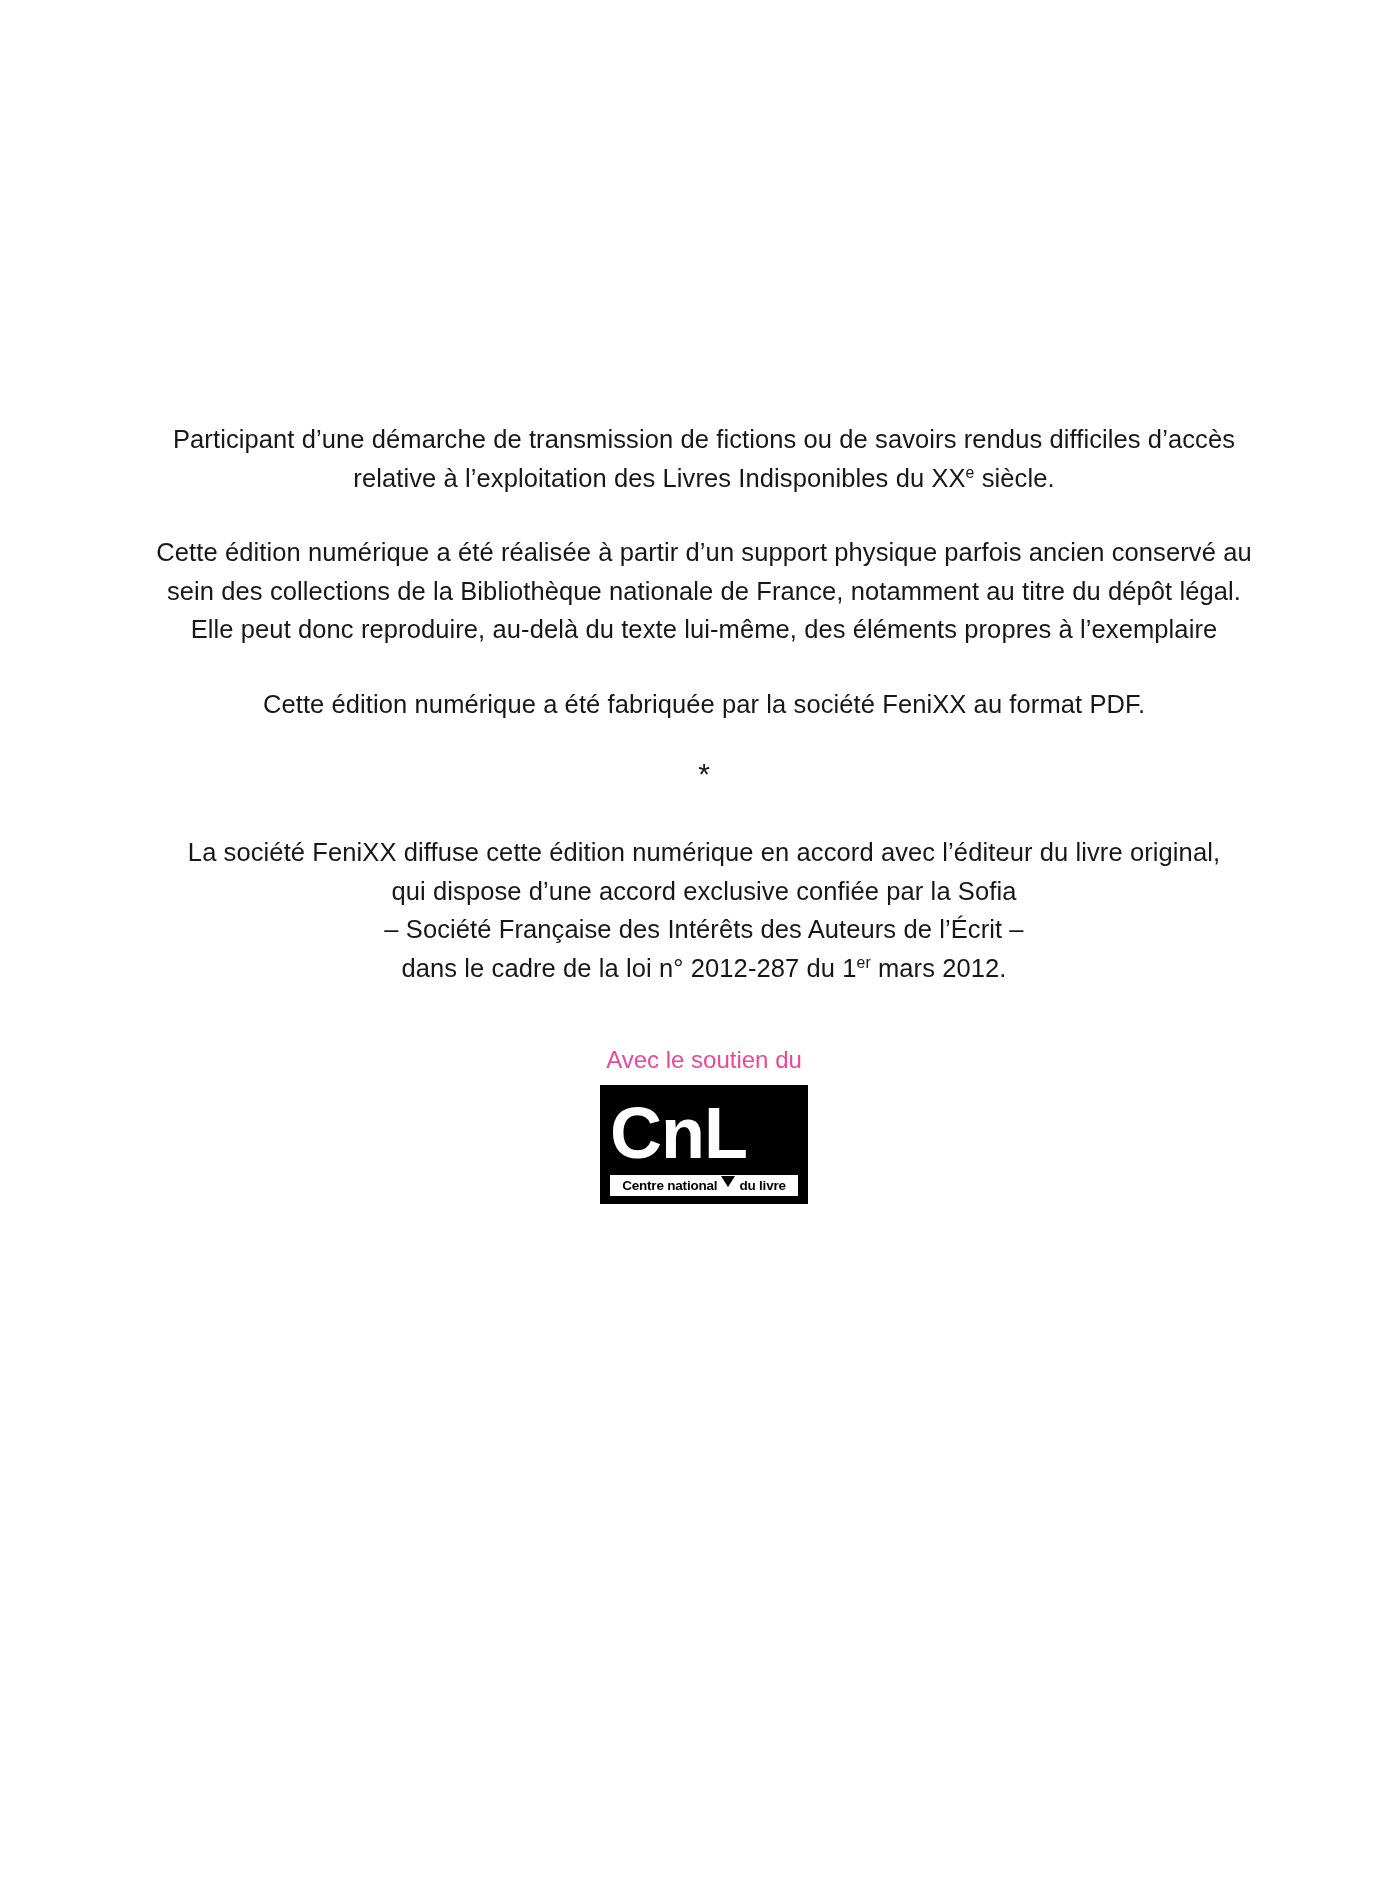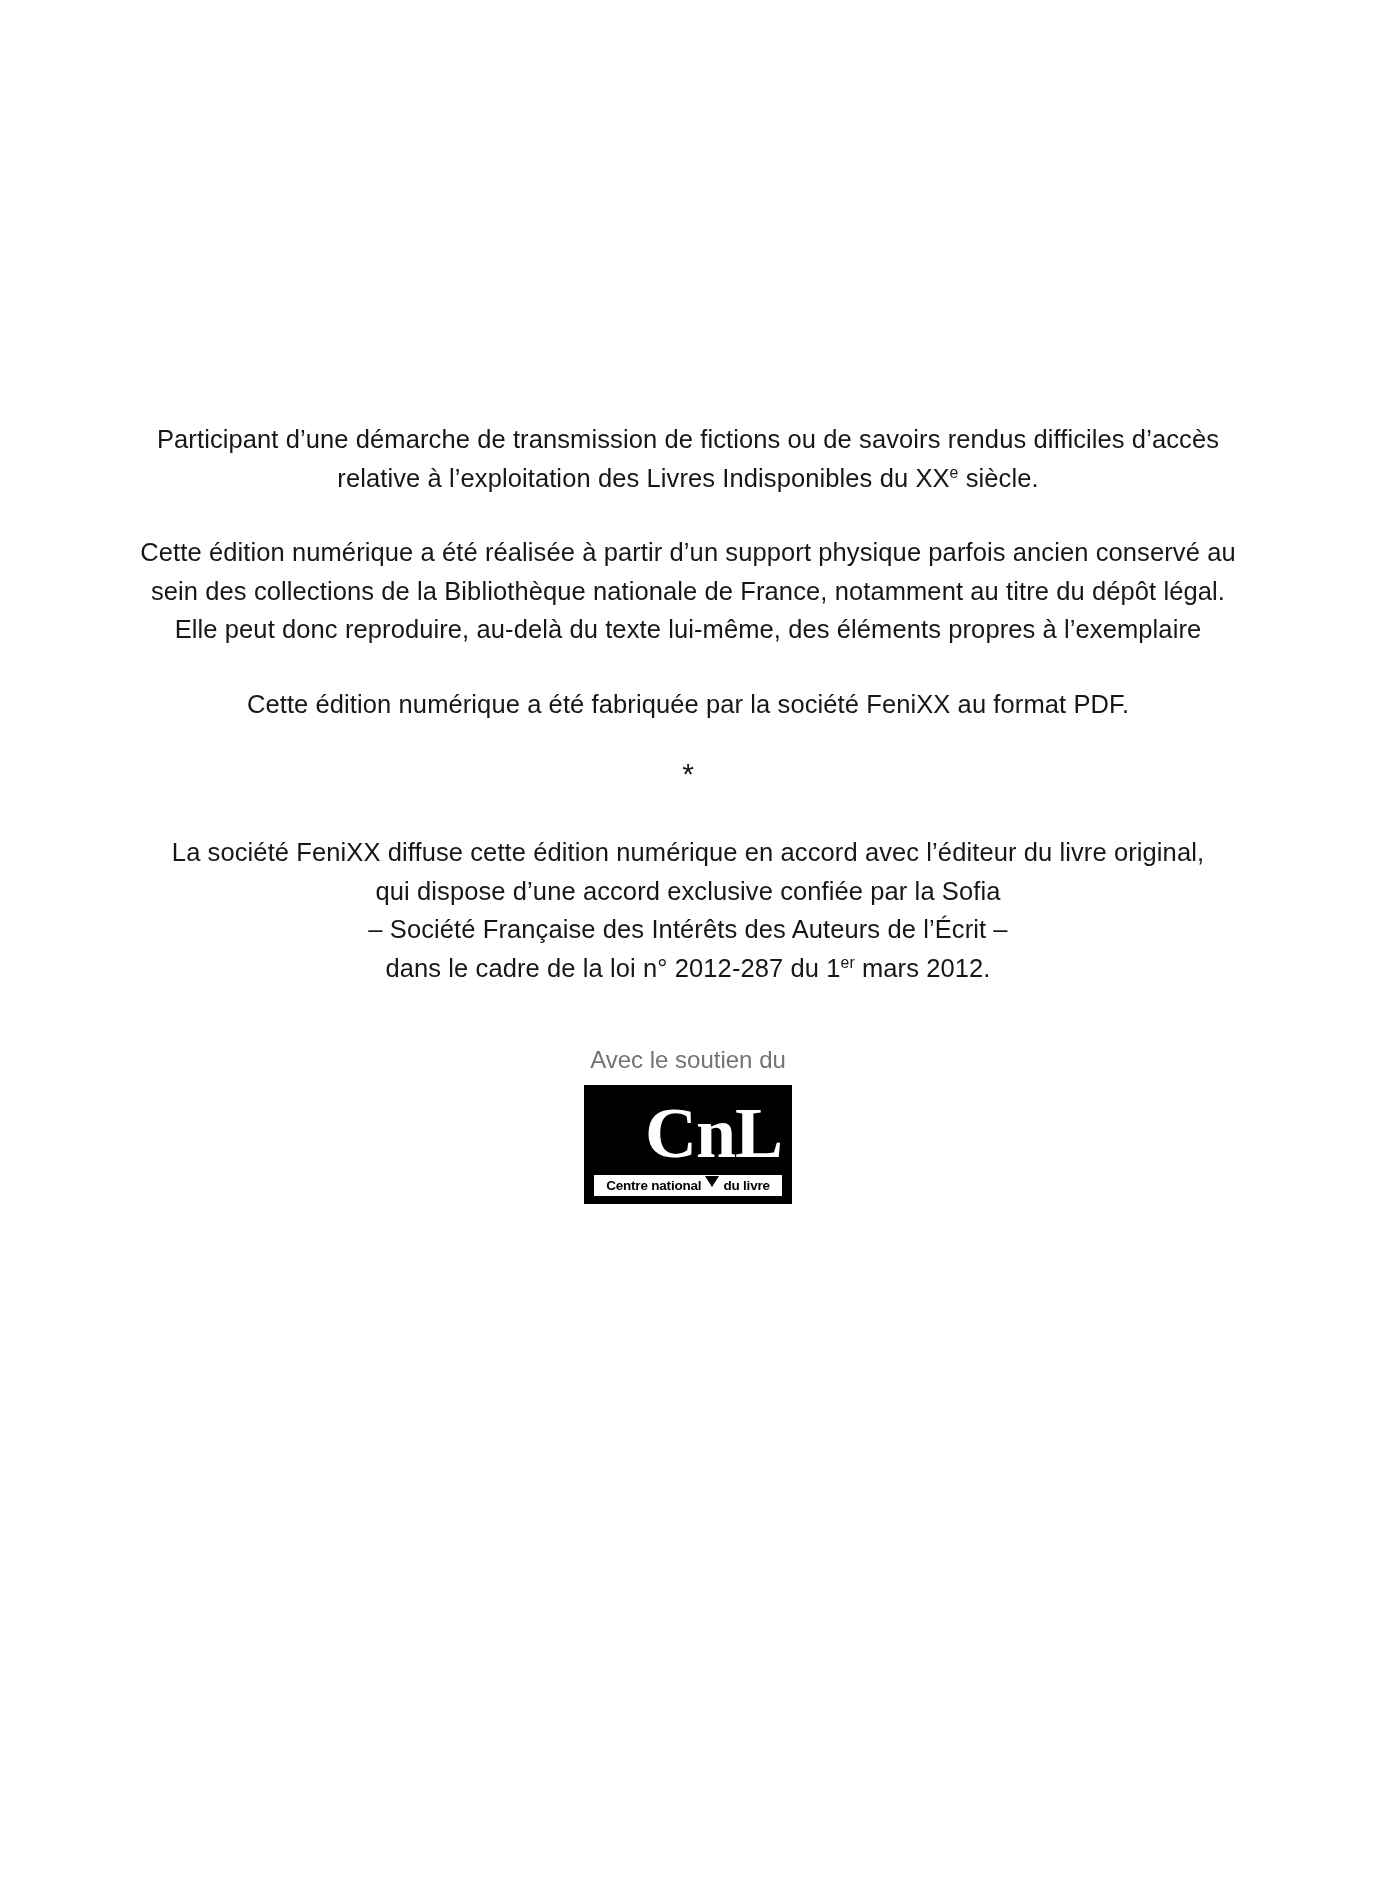--- a/index.html
+++ b/index.html
@@ -18,21 +18,21 @@
   .page {
     position: absolute;
     left: 0;
     top: 0;
     width: 1400px;
     height: 1901px;
     background: #ffffff;
   }
   .content {
     position: absolute;
-    left: 118px;
+    left: 134px;
     top: 420px;
     width: 1140px;
     text-align: center;
   }
   .para {
     font-size: 25.5px;
     line-height: 38.5px;
     letter-spacing: 0.1px;
     margin: 0 0 36px 0;
     color: #171717;
@@ -52,39 +52,39 @@
     vertical-align: super;
     line-height: 0;
   }
   .support {
     margin-top: 58px;
     text-align: center;
   }
   .support-label {
     font-size: 24px;
     line-height: 30px;
-    color: #737373;
+    color: #ec4899;
     margin-bottom: 10px;
   }
   .cnl-logo {
     display: inline-block;
     background: #000000;
     width: 208px;
     padding: 10px 10px 8px 10px;
     box-sizing: border-box;
     position: relative;
   }
   .cnl-main {
-    font-family: Liberation Serif, serif;
+    font-family: Liberation Sans, sans-serif;
     font-weight: bold;
     font-size: 72px;
     line-height: 72px;
     color: #ffffff;
     letter-spacing: -1px;
-    text-align: right;
+    text-align: left;
     padding: 2px 0 6px 0;
   }
   .cnl-bar {
     background: #ffffff;
     color: #000000;
     font-size: 13.5px;
     font-weight: bold;
     line-height: 19px;
     letter-spacing: -0.2px;
     display: flex;

